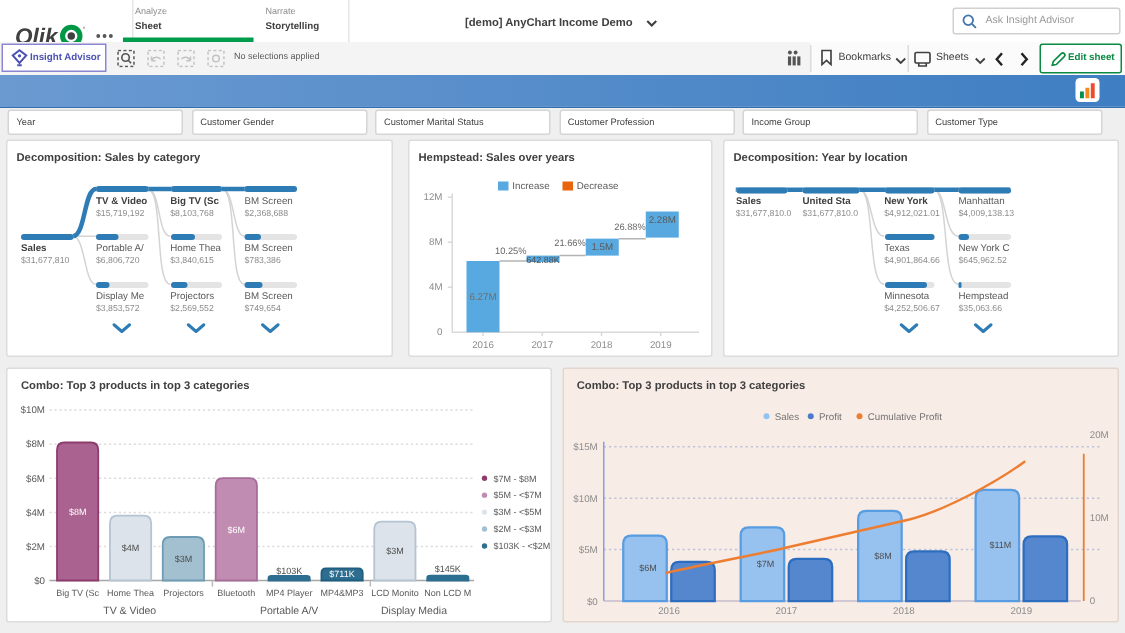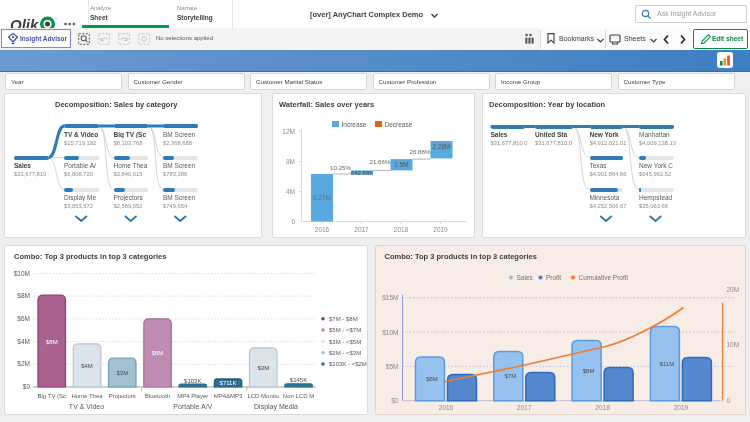--- a/index.html
+++ b/index.html
@@ -32,21 +32,21 @@
       <circle cx="63.9" cy="9" r="1.3" fill="#555"></circle>
     </svg>
   </div>
   <div class="abs" style="left:88px;top:0;width:1px;height:28px;background:#e6e6e6;"></div>
   <div class="abs" style="left:90px;top:5px;font-size:6px;color:#8c8c8c;">Analyze</div>
   <div class="abs" style="left:90px;top:14px;font-size:6.5px;font-weight:bold;color:#404040;">Sheet</div>
   <div class="abs" style="left:82px;top:25px;width:87px;height:3px;background:#009c4d;"></div>
   <div class="abs" style="left:177px;top:5px;font-size:6px;color:#8c8c8c;">Narrate</div>
   <div class="abs" style="left:177px;top:14px;font-size:6.5px;font-weight:bold;color:#404040;">Storytelling</div>
   <div class="abs" style="left:232px;top:0;width:1px;height:28px;background:#e6e6e6;"></div>
-  <div class="abs" style="left:310px;top:10px;font-size:7.5px;font-weight:bold;color:#404040;white-space:nowrap;">[over] AnyChart Complex Demo</div>
+  <div class="abs" style="left:310px;top:10px;font-size:7.5px;font-weight:bold;color:#404040;white-space:nowrap;">[demo] AnyChart Income Demo</div>
   <svg class="abs" style="left:429.5px;top:11px;" width="9" height="9" viewBox="0 0 9 9">
       <path d="M1.5,3 L4.5,6 L7.5,3" stroke="#404040" stroke-width="1.4" fill="none"></path>
     </svg>
   <div class="abs" style="left:635px;top:5px;width:112px;height:18px;background:#fff;border:1px solid #d0d0d0;border-radius:2px;box-sizing:border-box;"></div>
   <svg class="abs" style="left:641px;top:9px;" width="11" height="11" viewBox="0 0 11 11">
       <circle cx="4.5" cy="4.5" r="3.2" fill="none" stroke="#4477aa" stroke-width="1.2"></circle>
       <path d="M7,7 L9.6,9.6" stroke="#4477aa" stroke-width="1.2"></path>
     </svg>
   <div class="abs" style="left:657px;top:10px;font-size:7px;color:#9a9a9a;white-space:nowrap;">Ask Insight Advisor</div>
 
@@ -141,21 +141,21 @@
   <div class="flt" style="left:495px;">Income Group</div>
   <div class="flt" style="left:617.5px;">Customer Type</div>
 
   <div class="panel" style="left:4px;top:93px;width:258px;height:145px;"></div>
   <div class="panel" style="left:272px;top:93px;width:203px;height:145px;"></div>
   <div class="panel" style="left:482px;top:93px;width:264px;height:145px;"></div>
 
   <div class="panel" style="left:4px;top:244.5px;width:364px;height:170.5px;"></div>
   <div class="panel" style="left:374.5px;top:244.5px;width:371.5px;height:170.5px;background:#f8ece6;border-color:#e3d6ce;"></div>
 
-  <div class="ptitle" style="left:11px;top:99.5px;margin-left:44px;">Decomposition: Sales by category</div>
+  <div class="ptitle" style="left:11px;top:99.5px;">Decomposition: Sales by category</div>
   <svg class="abs" style="left:0;top:0;" width="750" height="422" viewBox="0 0 750 422" pointer-events="none">
     <g fill="none" stroke="#d4d4d4" stroke-width="1">
       <path d="M48.5,157.5 L64,157.5"></path>
       <path d="M48.5,157.5 C57,157.5 56,189.5 64,189.5"></path>
       <path d="M98.5,126 C107,126 105,157.5 113.5,157.5"></path>
       <path d="M98.5,126 C109,126 103,189.5 113.5,189.5"></path>
       <path d="M148,126 C156.5,126 155,157.5 163,157.5"></path>
       <path d="M148,126 C158.5,126 152.5,189.5 163,189.5"></path>
     </g>
     <path d="M48.5,157.5 C57,157.5 56,126 64,126 L197.5,126" fill="none" stroke="#2e7cb5" stroke-width="3"></path>
@@ -203,21 +203,21 @@
   <div class="nodeval" style="left:163px;top:139.5px;">$2,368,688</div>
   <div class="bartrack" style="left:163px;top:155.5px;width:34.5px;"></div>
     <div class="barfill" style="left:163px;top:155.5px;width:11px;"></div>
   <div class="nodename" style="left:163px;top:162px;width:36px;">BM Screen</div>
   <div class="nodeval" style="left:163px;top:171px;">$783,386</div>
   <div class="bartrack" style="left:163px;top:187.5px;width:34.5px;"></div>
     <div class="barfill" style="left:163px;top:187.5px;width:11.5px;"></div>
   <div class="nodename" style="left:163px;top:194px;width:36px;">BM Screen</div>
   <div class="nodeval" style="left:163px;top:203px;">$749,654</div>
 
-  <div class="ptitle" style="left:279px;top:99.5px;">Waterfall: Sales over years</div>
+  <div class="ptitle" style="left:279px;top:99.5px;">Hempstead: Sales over years</div>
   <div class="abs" style="left:332px;top:120.5px;width:6.5px;height:6.5px;background:#57a9e0;"></div>
   <div class="abs" style="left:341.5px;top:120.5px;font-size:6.5px;color:#595959;">Increase</div>
   <div class="abs" style="left:375px;top:120.5px;width:6.5px;height:6.5px;background:#e8650d;"></div>
   <div class="abs" style="left:384.5px;top:120.5px;font-size:6.5px;color:#595959;">Decrease</div>
   <div class="axlbl" style="left:270px;top:127.5px;width:25px;text-align:right;">12M</div>
   <div class="axlbl" style="left:270px;top:157.5px;width:25px;text-align:right;">8M</div>
   <div class="axlbl" style="left:270px;top:187.5px;width:25px;text-align:right;">4M</div>
   <div class="axlbl" style="left:270px;top:217.5px;width:25px;text-align:right;">0</div>
   <svg class="abs" style="left:272px;top:93px;" width="203" height="145" viewBox="0 0 203 145">
     <g stroke="#d9d9d9" stroke-width="1" fill="none">

